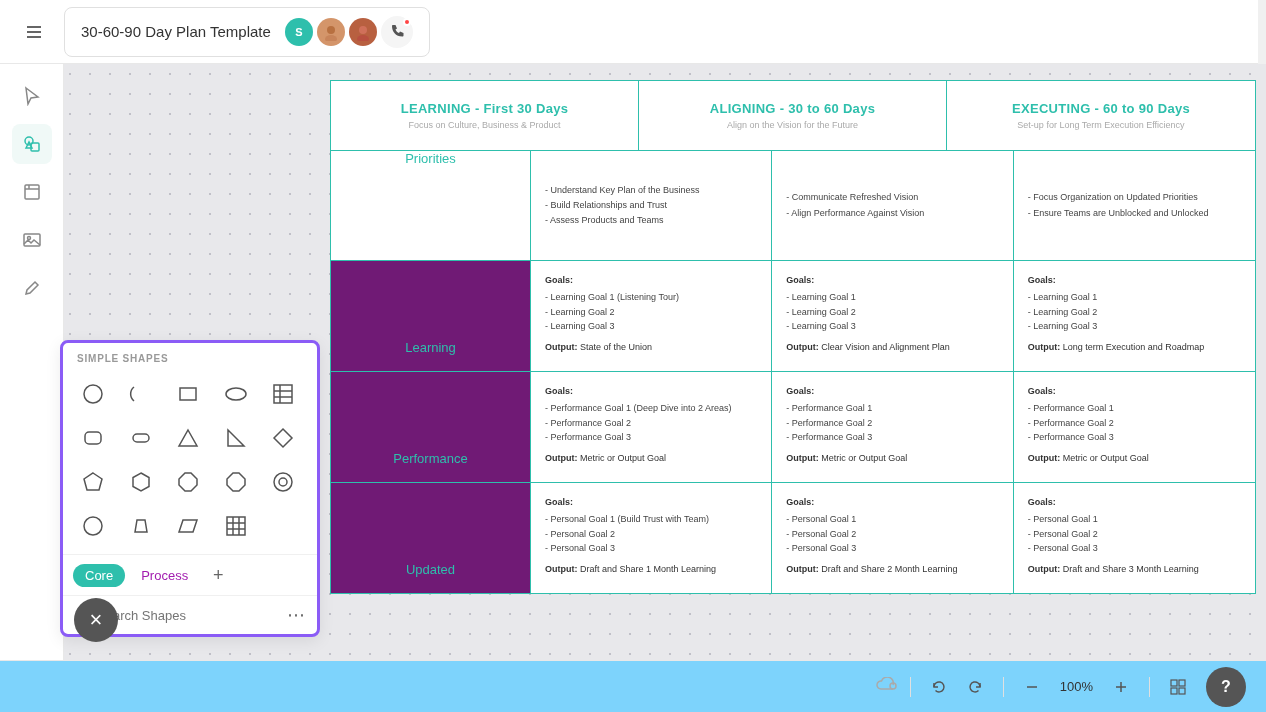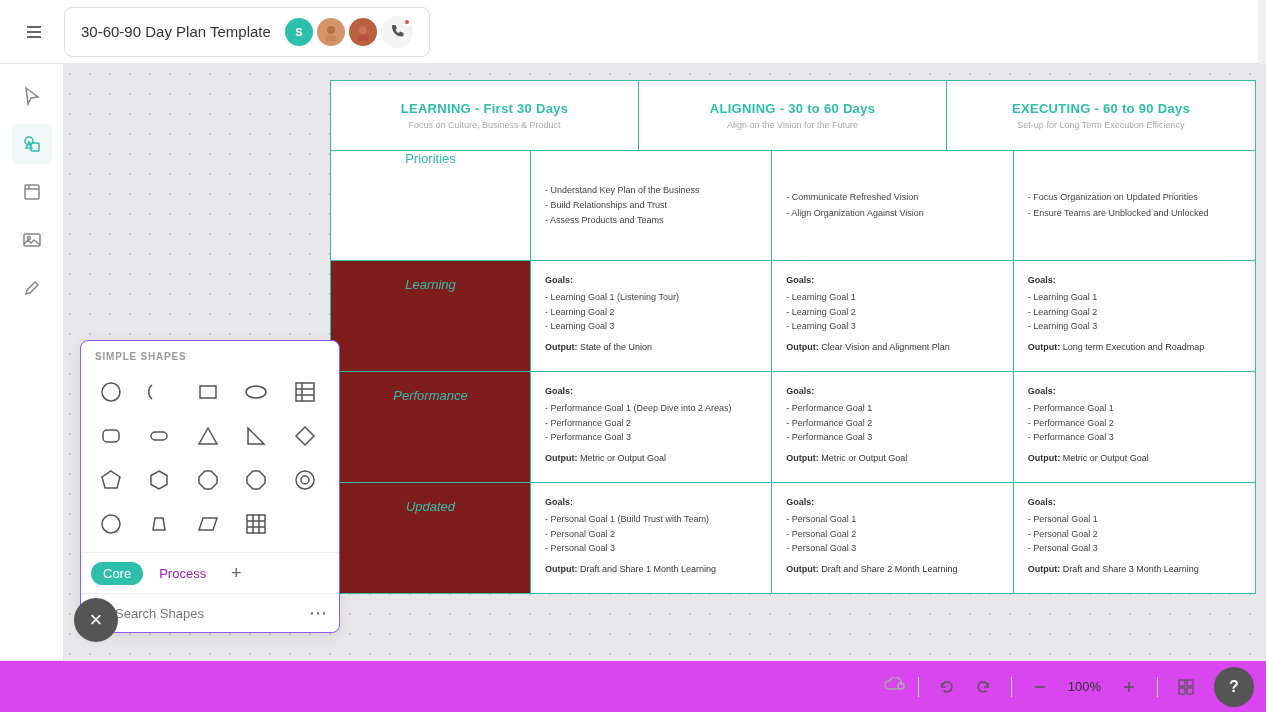--- a/index.html
+++ b/index.html
@@ -100,24 +100,24 @@
       cursor: pointer;
       color: #888;
     }
     .sidebar-icon.active { background: #f0f9f7; color: #2ebfac; }
     .sidebar-icon svg { width: 20px; height: 20px; }
 
     
     .shapes-panel {
       position: absolute;
       top: 340px;
-      left: 80px;
+      left: 60px;
       width: 260px;
       background: white;
-      border: 1px solid #8b5cf6;
+      border: 3px solid #8b5cf6;
       border-radius: 8px;
       z-index: 20;
       box-shadow: 0 4px 16px rgba(0,0,0,0.08);
       overflow: hidden;
     }
     .shapes-panel-header {
       padding: 10px 14px 6px;
       font-size: 10px;
       font-weight: 600;
       color: #999;
@@ -225,27 +225,26 @@
       border-top: none;
     }
     .table-row {
       display: grid;
       grid-template-columns: 200px 1fr 1fr 1fr;
       border-bottom: 1.5px solid #2ebfac;
     }
     .table-row:last-child { border-bottom: none; }
     .row-label-cell {
       display: flex;
-      align-items: flex-start;
+      align-items: flex-end;
       justify-content: center;
       border-right: 1.5px solid #2ebfac;
       padding: 16px;
       min-height: 110px;
-      background: #7f1d1d;
-      font-style: italic;
+      background: #701a75;
     }
     .row-label {
       font-size: 13px;
       color: #2ebfac;
       font-weight: 500;
       text-align: center;
     }
     .table-cell {
       padding: 12px 14px;
       border-right: 1.5px solid #2ebfac;
@@ -290,26 +289,26 @@
       display: flex;
       align-items: center;
     }
     .priorities-text-cell:last-child { border-right: none; }
 
     
     .bottom-bar {
       position: absolute;
       bottom: 0; left: 0; right: 0;
       height: 52px;
-      background: #d946ef;
+      background: #7dd3fc;
       border-top: 1px solid #e8e8e8;
       display: flex;
       align-items: center;
       justify-content: flex-end;
-      padding: 0 12px;
+      padding: 0 20px;
       gap: 12px;
       z-index: 10;
     }
     .zoom-level {
       font-size: 13px;
       color: #333;
       font-weight: 500;
     }
     .bottom-btn {
       width: 32px; height: 32px;
@@ -595,21 +594,21 @@
       <div class="priorities-left">
         <span class="row-label">Priorities</span>
       </div>
       <div class="priorities-text-cell">
         <span style="font-size:9px;line-height:1.7;white-space:pre-line">- Understand Key Plan of the Business
 - Build Relationships and Trust
 - Assess Products and Teams</span>
       </div>
       <div class="priorities-text-cell">
         <span style="font-size:9px;line-height:1.7;white-space:pre-line">- Communicate Refreshed Vision
-- Align Organization Against Vision</span>
+- Align Performance Against Vision</span>
       </div>
       <div class="priorities-text-cell" style="border-right:none;">
         <span style="font-size:9px;line-height:1.7;white-space:pre-line">- Focus Organization on Updated Priorities
 - Ensure Teams are Unblocked and Unlocked</span>
       </div>
     </div>
 
     <div class="table-row">
       <div class="row-label-cell">
         <span class="row-label">Learning</span>

